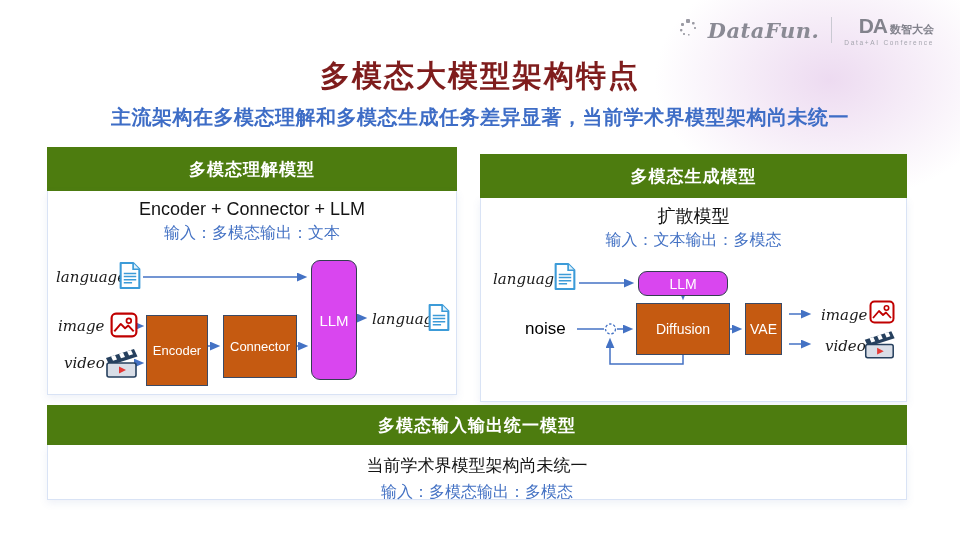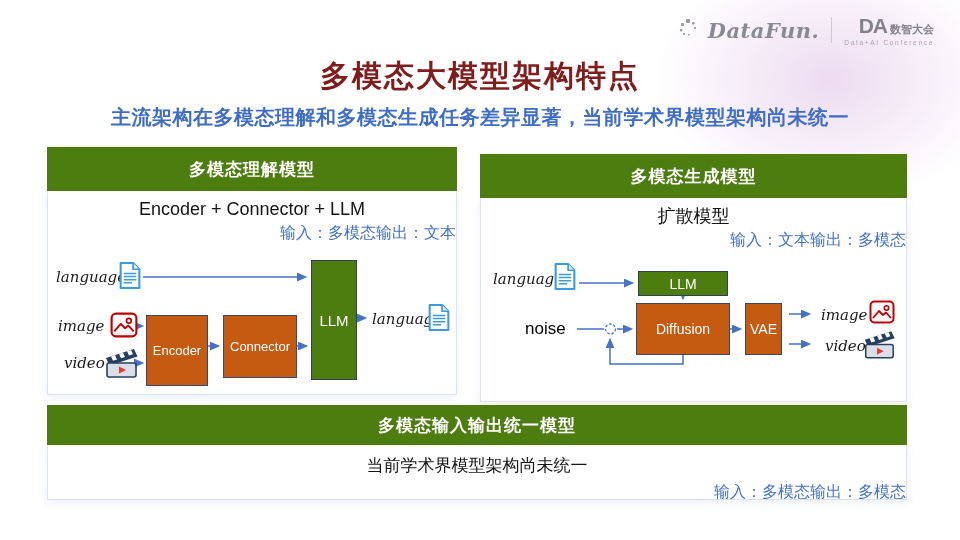--- a/index.html
+++ b/index.html
@@ -31,33 +31,33 @@
   .panel.p-bottom { left:47px;  top:405px; width:860px; }
   .panel-header { height:44px; background:#4d7c0f; color:#fff; font-size:17px; font-weight:700;
                   display:flex; align-items:center; justify-content:center; letter-spacing:1px; }
   .p-bottom .panel-header { height:40px; }
   .panel-body { position:relative; background:#fff; border:1px solid #D9E3F5; border-top:none;
                 box-shadow:0 3px 8px rgba(80,110,180,0.10); }
   .p-left .panel-body, .p-right .panel-body { height:204px; }
   .p-bottom .panel-body { height:55px; }
 
   .arch { position:absolute; top:6px; left:0; width:100%; text-align:center; font-size:18px; color:#141414; line-height:24px; }
-  .io   { position:absolute; top:31px; left:0; width:100%; display:flex; justify-content:flex-end; 
+  .io   { position:absolute; top:31px; left:0; width:100%; display:flex; justify-content:center; 
           font-size:16px; color:#4472C4; line-height:22px; }
   .note { position:absolute; top:9px; left:0; width:100%; text-align:center; font-size:17px; color:#141414; line-height:24px; }
   .p-bottom .io { top:36px; }
 
   .dlabel { position:absolute; font-family:"DejaVu Serif",serif; font-style:italic; font-size:15px; color:#1a1a1a; white-space:nowrap; }
   .noise  { position:absolute; font-size:17px; color:#000; }
   .icn    { position:absolute; line-height:0; }
 
   .box { position:absolute; display:flex; align-items:center; justify-content:center; color:#fff;
          border:1.5px solid #3A4A66; }
   .box.orange { background:#C55A11; }
-  .box.gray   { background:#4d7c0f; border-color:#333F50; }
+  .box.gray   { background:#d946ef; border-color:#333F50;border-radius:9px; }
 
   .b-encoder   { left:98px;  top:124px; width:62px;  height:71px;  font-size:13px; }
   .b-connector { left:175px; top:124px; width:74px;  height:63px;  font-size:13px; }
   .b-llm-l     { left:263px; top:69px;  width:46px;  height:120px; font-size:15px; }
   .l-language  { left:8px;   top:77px; }
   .l-image     { left:10px;  top:126px; }
   .l-video     { left:16px;  top:163px; }
   .i-doc-l     { left:70px;  top:71px; }
   .i-image-l   { left:62px;  top:121px; }
   .i-video-l   { left:54px;  top:155px; }

